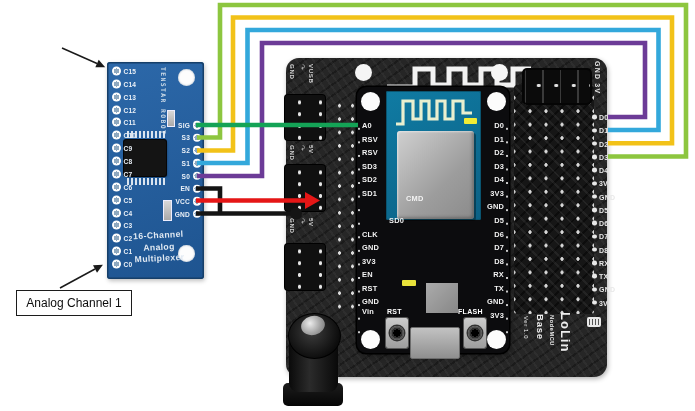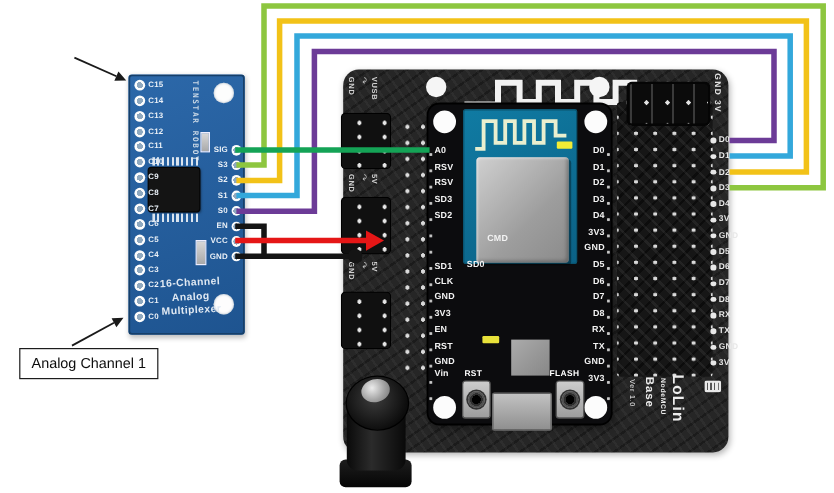--- a/index.html
+++ b/index.html
@@ -256,21 +256,21 @@
         </div>
         <div class="prow mcu-lrow" style="top: 65.14px;">
           <b>RSV</b>
         </div>
         <div class="prow mcu-lrow" style="top: 78.71px;">
           <b>SD3</b>
         </div>
         <div class="prow mcu-lrow" style="top: 92.28px;">
           <b>SD2</b>
         </div>
-        <div class="prow mcu-lrow" style="top: 105.85px; margin-top: 29px;">
+        <div class="prow mcu-lrow" style="top: 105.85px;">
           <b>SD1</b>
         </div>
         <div class="prow mcu-lrow" style="top: 111px; padding-left: 44px;">
           <b>CMD</b>
         </div>
         <div class="prow mcu-lrow" style="top: 132.99px; padding-left: 27px;">
           <b>SD0</b>
         </div>
         <div class="prow mcu-lrow" style="top: 146.56px;">
           <b>CLK</b>

